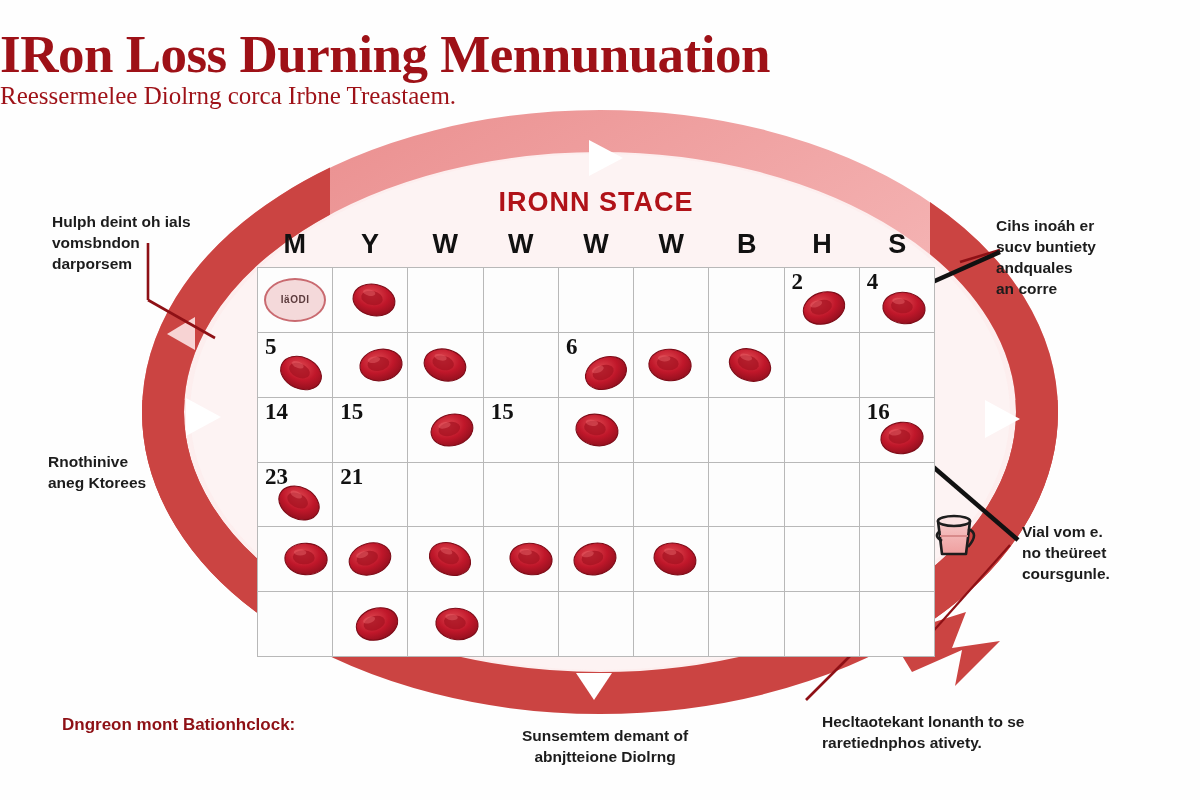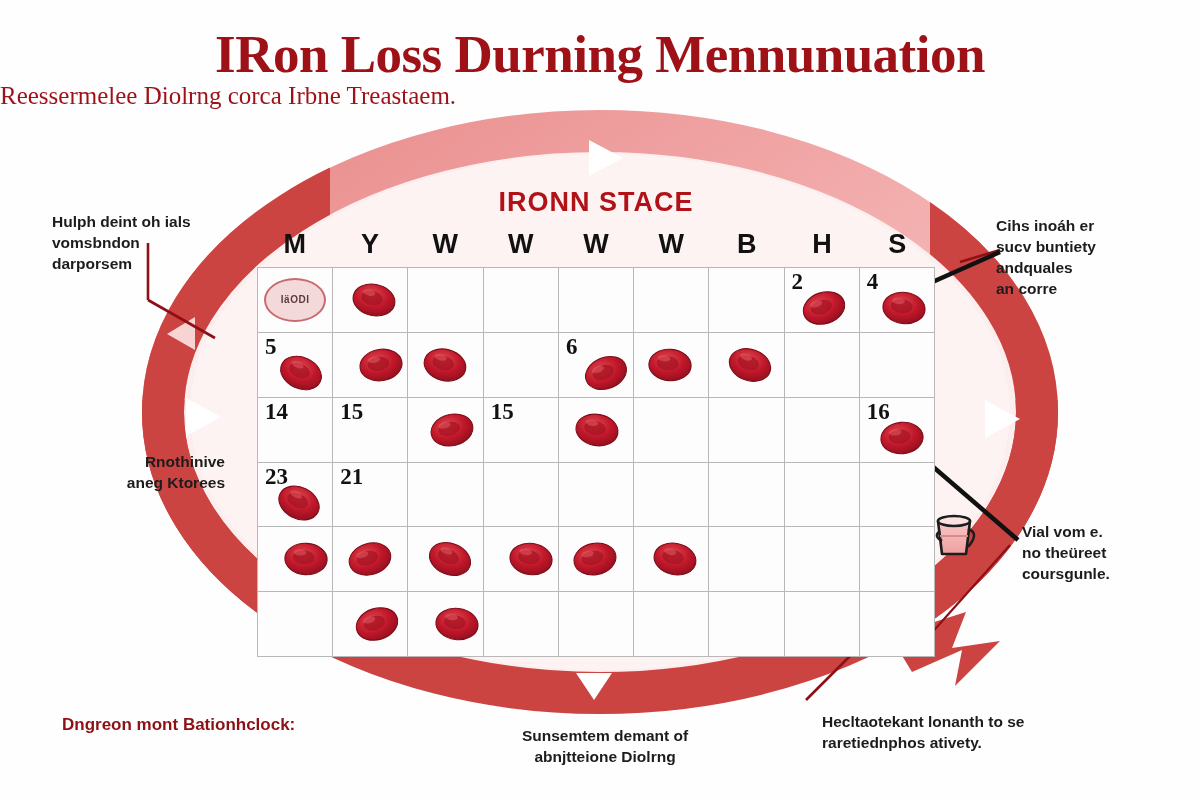--- a/index.html
+++ b/index.html
@@ -7,21 +7,21 @@
     width: 1200px; height: 800px;
     background: #ffffff;
     font-family: "Liberation Sans", sans-serif;
     overflow: hidden;
   }
   #stage { position: relative; width: 1200px; height: 800px; background: #fefefe; }
 
   
   #title {
     position: absolute; left: 0; top: 24px; width: 1200px;
-    text-align: center;
+    text-align: left;
     font-size: 53px; font-weight: 700; letter-spacing: -0.5px;
     color: #9e1117;
     font-family: "Liberation Serif", serif;
   }
   #subtitle {
     position: absolute; left: 0; top: 82px; width: 1200px;
     text-align: left;
     font-size: 25px; font-weight: 400;
     color: #9e1117;
     font-family: "Liberation Serif", serif;
@@ -554,21 +554,21 @@
       <path d="M15 26 q-7 5 2 10" fill="none" stroke="#1d1d1d" stroke-width="2.6"></path>
       <line x1="15" y1="31" x2="43" y2="31" stroke="#d98b8b" stroke-width="2"></line>
     </svg>
   </div>
 
   <div class="anno" style="left:52px; top:212px; width:200px;">
       <span class="ln">Hulph deint oh ials</span>
       <span class="ln">vomsbndon</span>
       <span class="ln">darporsem</span>
     </div>
-  <div class="anno" style="left:35px; top:452px; width:190px;text-align:right;">
+  <div class="anno" style="left:48px; top:452px; width:190px;">
       <span class="ln">Rnothinive</span>
       <span class="ln">aneg Ktorees</span>
     </div>
   <div class="anno" style="left:996px; top:216px; width:190px;">
       <span class="ln">Cihs inoáh er</span>
       <span class="ln">sucv buntiety</span>
       <span class="ln">andquales</span>
       <span class="ln">an corre</span>
     </div>
   <div class="anno" style="left:1022px; top:522px; width:170px;">

